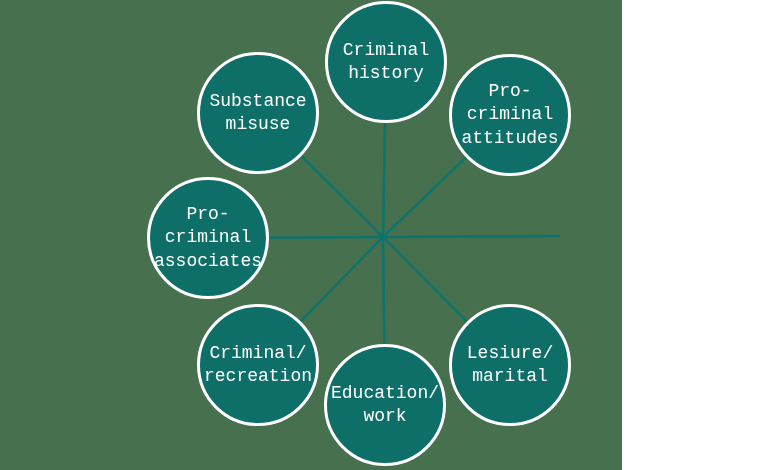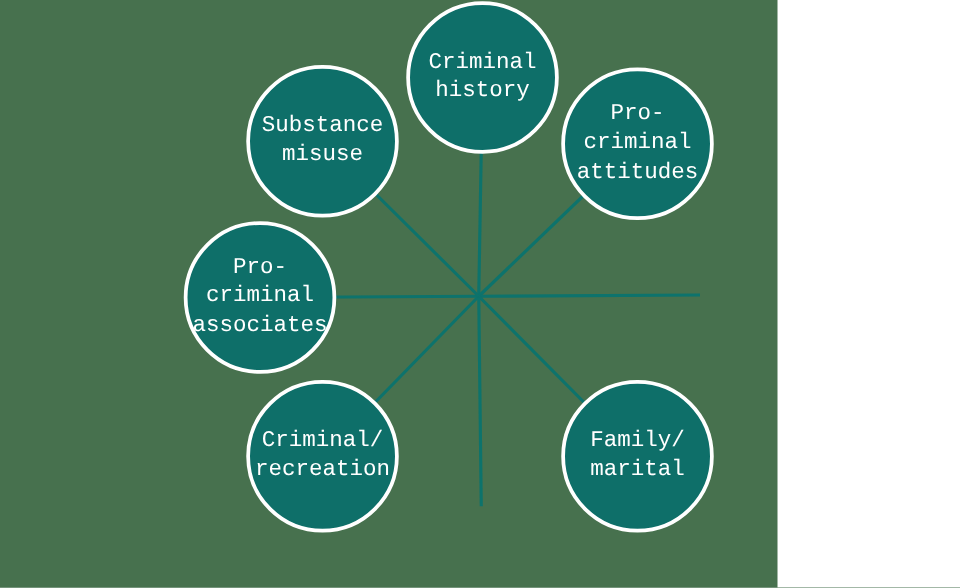--- a/index.html
+++ b/index.html
@@ -93,24 +93,28 @@
 history</span>
   </div>
 
   <div class="node pos-top-right">
     <span class="label">Pro-criminal
 attitudes</span>
   </div>
 
 
   <div class="node pos-bottom-right">
-    <span class="label">Family/
+    <span class="label">Lesiure/
 marital</span>
   </div>
 
+  <div class="node pos-bottom">
+    <span class="label">Education/
+work</span>
+  </div>
 
   <div class="node pos-bottom-left">
     <span class="label">Criminal/
 recreation</span>
   </div>
 
   <div class="node pos-left">
     <span class="label">Pro-criminal
 associates</span>
   </div>

